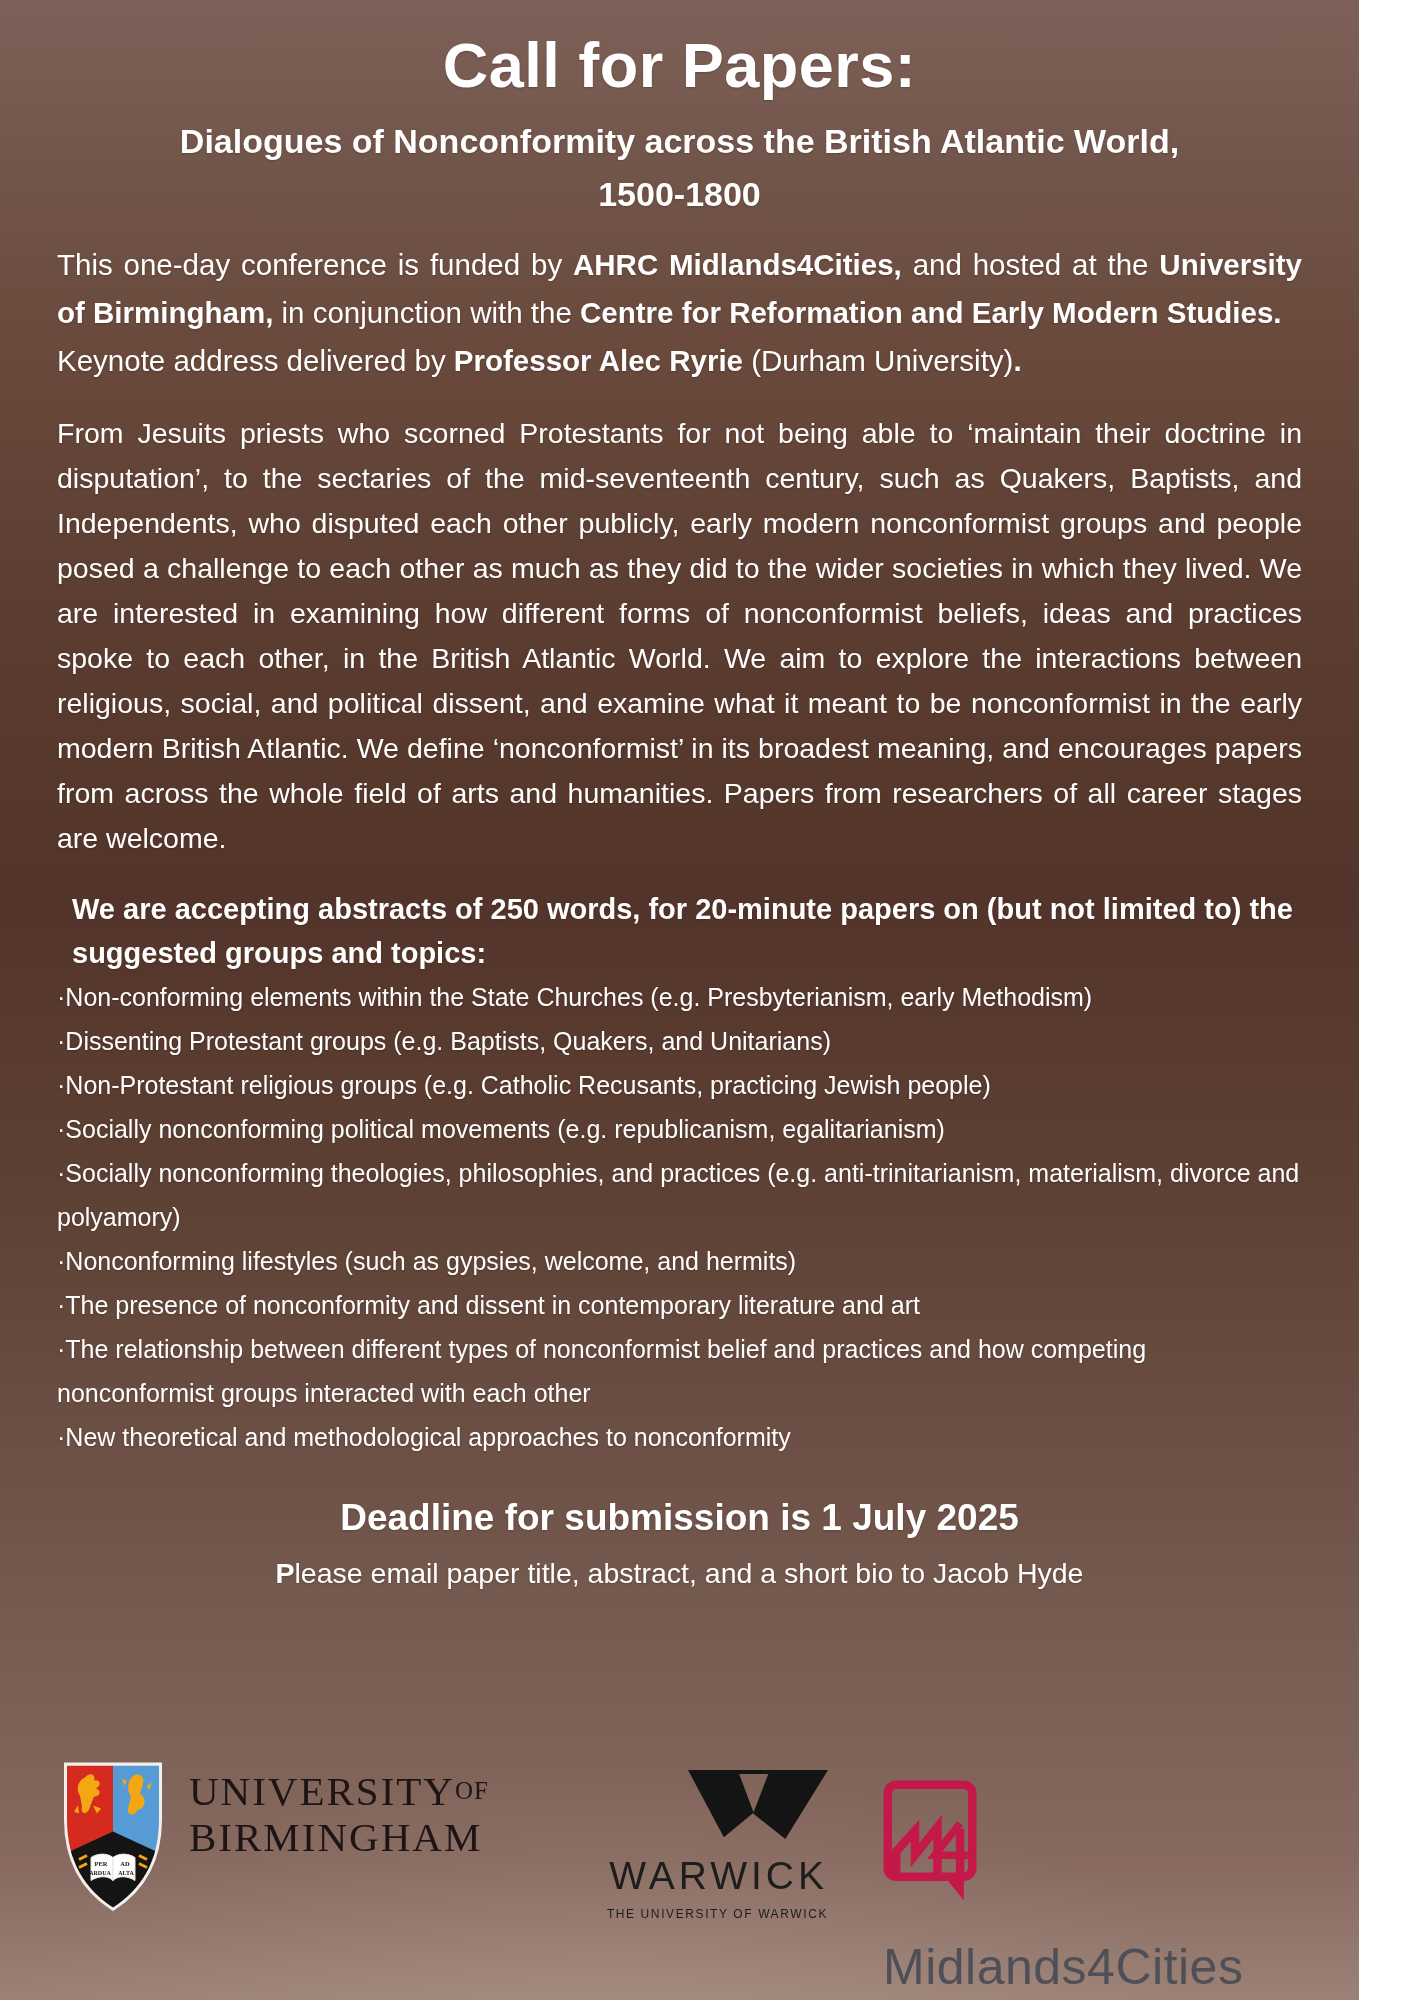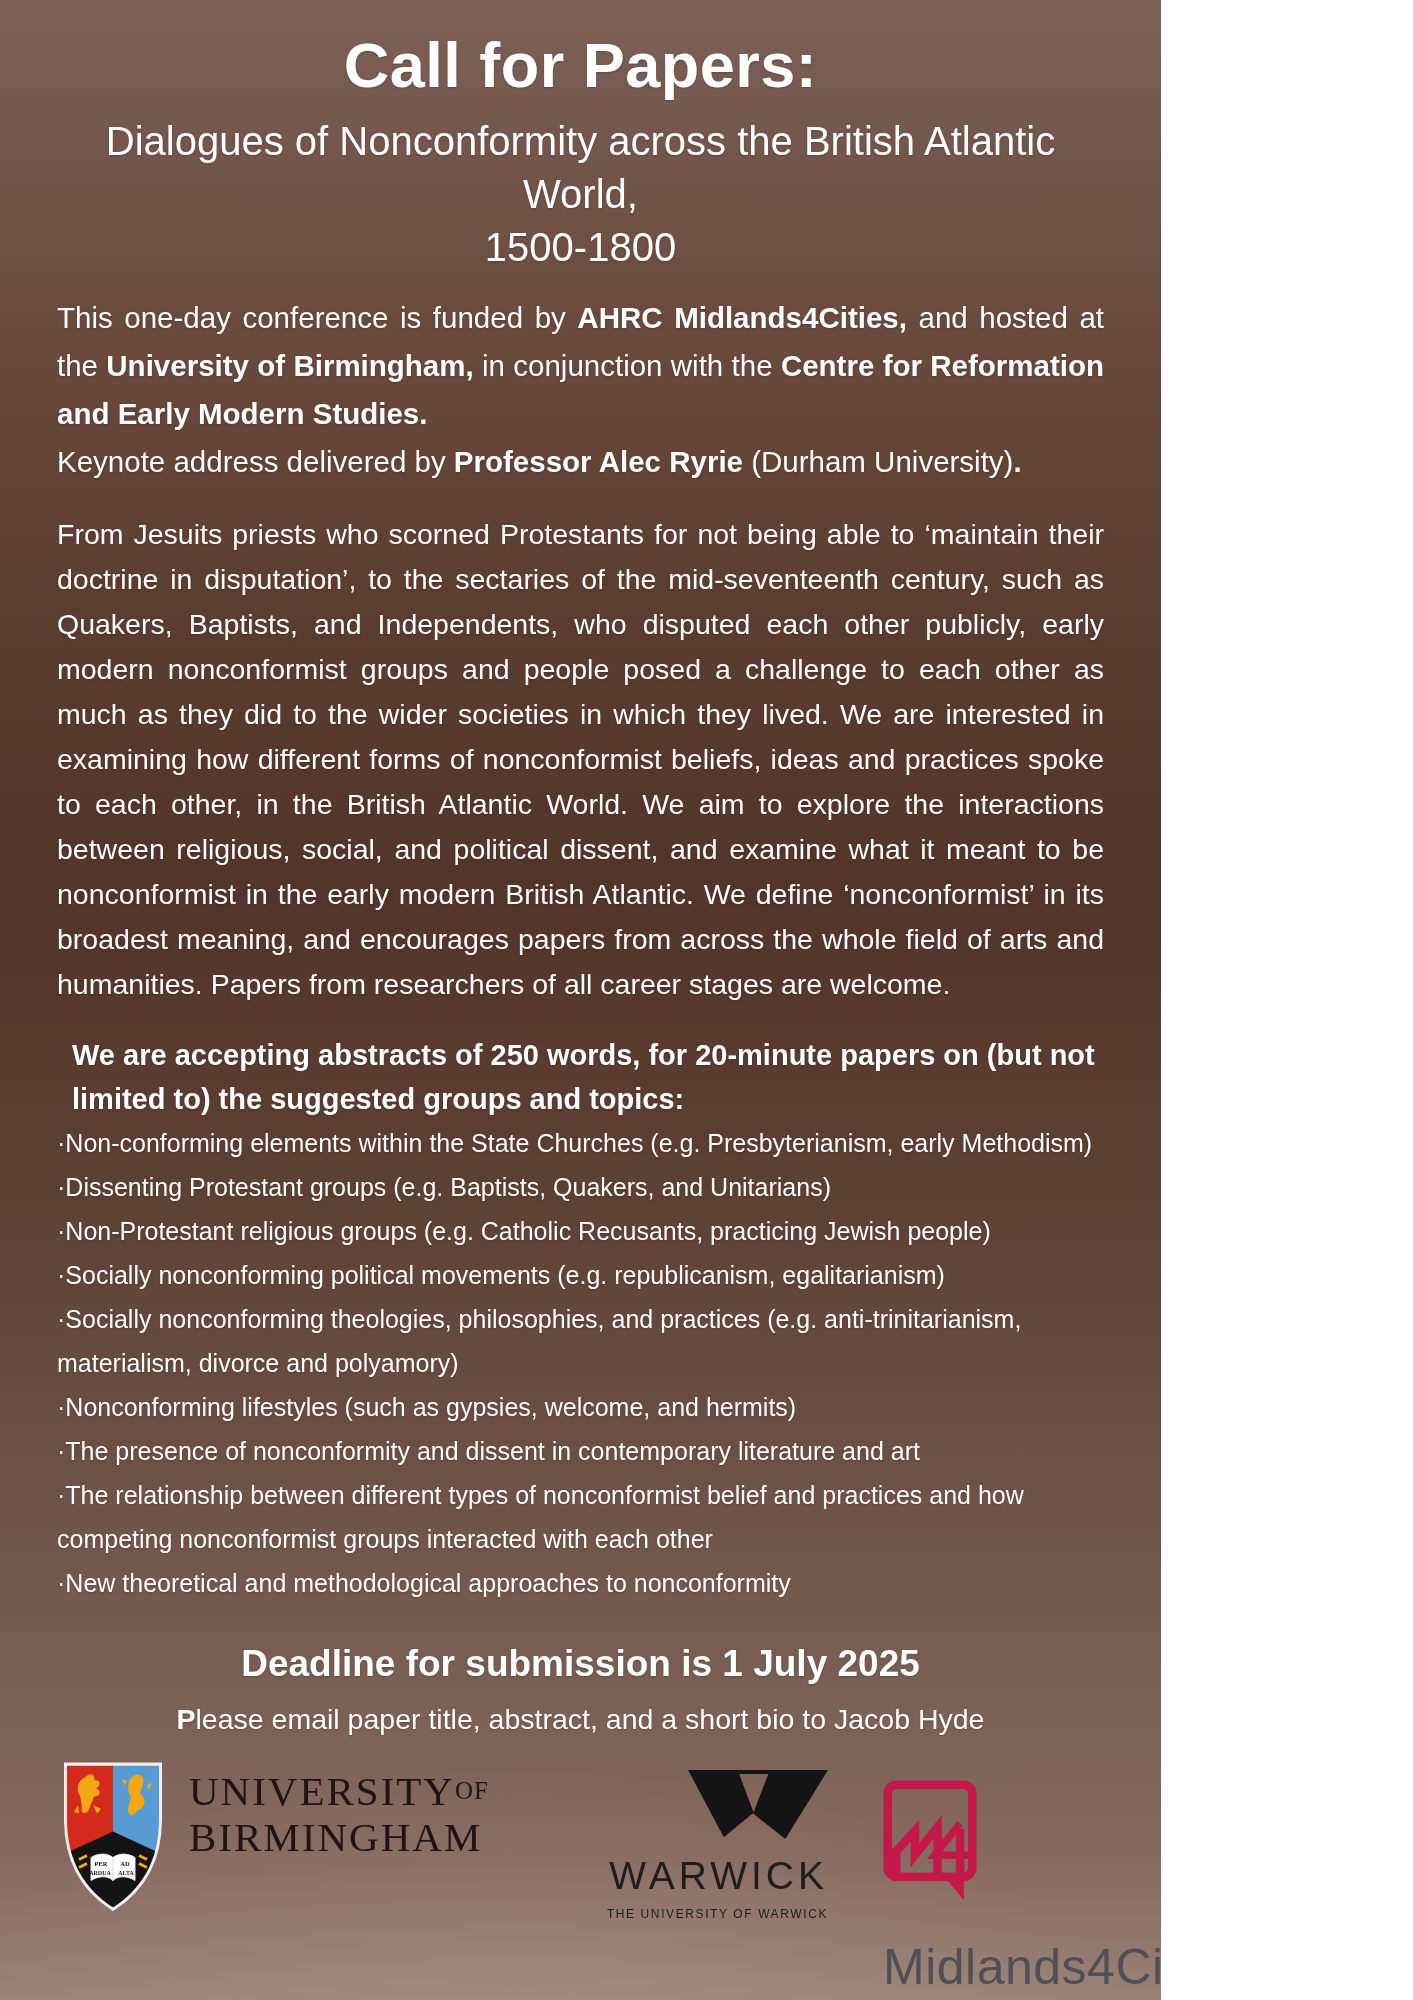--- a/index.html
+++ b/index.html
@@ -1,18 +1,18 @@
 <!DOCTYPE html>
 <html><head>
 <meta charset="utf-8">
 <style>
   html,body{margin:0;padding:0;}
   .poster{
     position:relative;
-    width:1161px;height:2000px;
+    width:1359px;height:2000px;
     overflow:hidden;
     color:#ffffff;
     font-family:"Liberation Sans",sans-serif;
     background:
       radial-gradient(900px 420px at 45% 103%, rgba(215,195,185,0.18), rgba(215,195,185,0) 70%),
       linear-gradient(180deg,
         #7d6057 0%, #73564b 8%, #6a4b3e 16%, #5c3d31 30%,
         #53342a 45%, #5e4135 60%, #6f5348 75%, #7a6055 85%,
         #87695f 93%, #9b8176 100%);
   }
@@ -23,22 +23,22 @@
     margin:30px 0 0 0;
     text-align:center;
     font-size:63px;
     font-weight:700;
     letter-spacing:0.5px;
     line-height:1.12;
   }
   .subtitle{
     margin-top:14px;
     text-align:center;
-    font-size:40px;
-    font-weight:400;
+    font-size:34px;
+    font-weight:700;
     line-height:53px;
   }
   .intro{
     margin:20px 0 0 0;
     font-size:29.5px;
     line-height:48px;
     text-align:justify;
   }
   .main-para{
     margin:26px 0 0 0;

